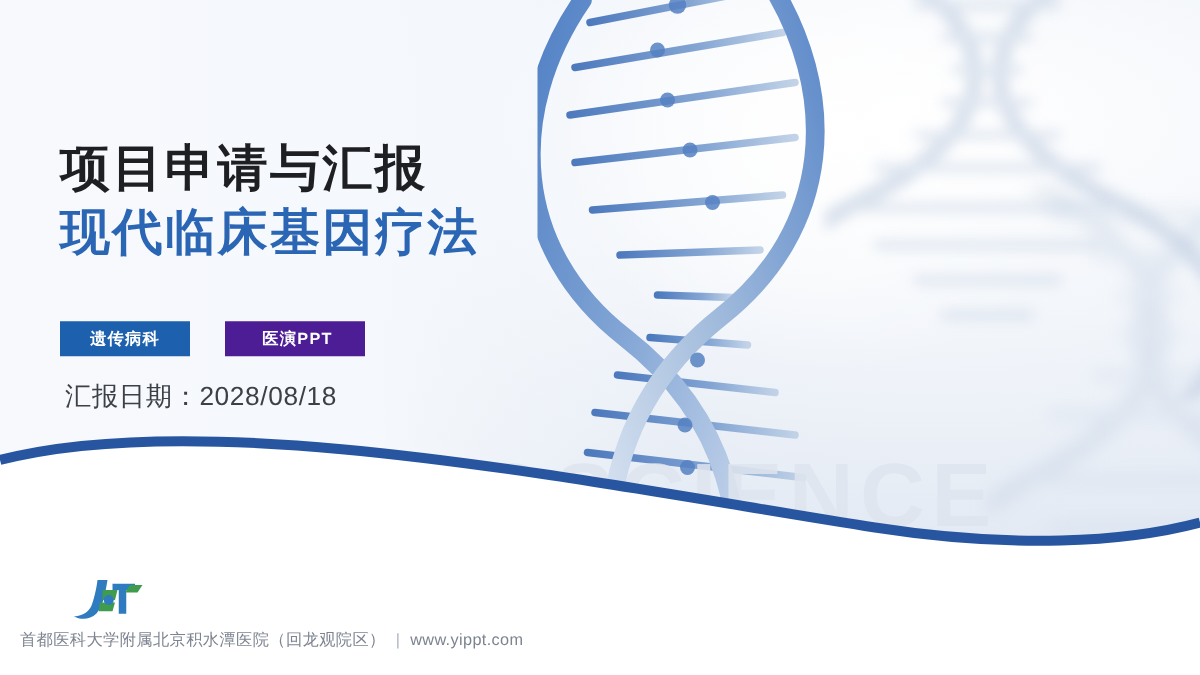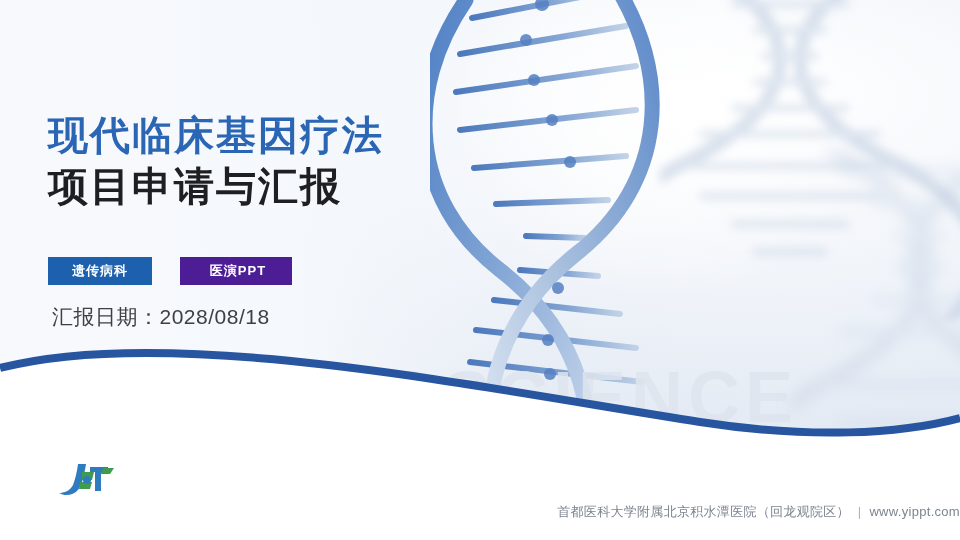--- a/index.html
+++ b/index.html
@@ -131,21 +131,21 @@
     width: 78px;
     height: 40px;
   }
 
   
   .footer {
     position: absolute;
     left: 0;
     top: 503px;
     width: 960px;
-    text-align: right;
+    text-align: left;
     padding-left: 16px;
     box-sizing: border-box;
     font-size: 13px;
     color: #7d8490;
     letter-spacing: .3px;
   }
   .footer .sep { color: #aeb4bd; padding: 0 4px; }
 </style>
 </head>
 <body>
@@ -250,22 +250,22 @@
   </svg>
 
   <div class="watermark">BIOSCIENCE</div>
 
   <svg class="wave-wrap" viewBox="0 0 960 200" preserveAspectRatio="none">
     <path d="M0 196 C0 196 0 196 0 196 L0 30 C170 -14 470 48 700 84 C810 101 900 96 960 80 L960 200 L0 200 Z" fill="#ffffff"></path>
     <path d="M0 28 C170 -16 470 46 700 82 C810 99 900 94 960 78" fill="none" stroke="#28559f" stroke-width="8"></path>
   </svg>
 
   <div class="title-block">
+    <div class="title-line title-line-2">项目申请与汇报</div>
     <div class="title-line title-line-1">现代临床基因疗法</div>
-    <div class="title-line title-line-2">项目申请与汇报</div>
   </div>
 
   <div class="badges">
     <div class="badge badge-primary">遗传病科</div>
     <div class="badge badge-secondary">医演PPT</div>
   </div>
 
   <div class="date-line">汇报日期：2028/08/18</div>
 
   <svg class="logo" viewBox="0 0 78 40">

